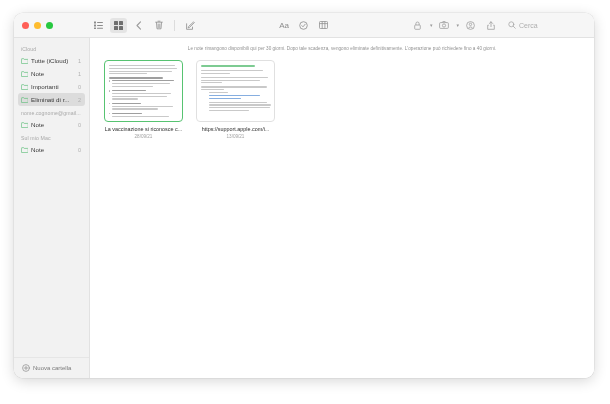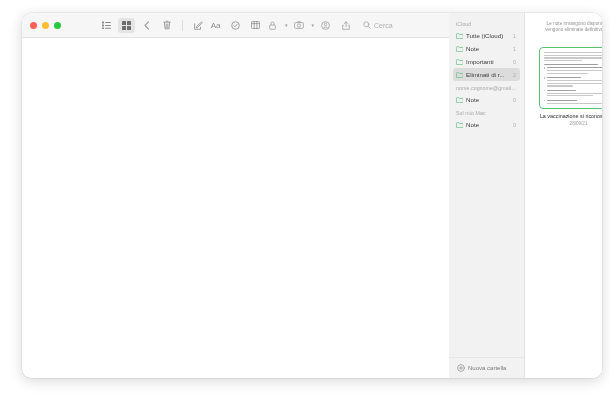--- a/index.html
+++ b/index.html
@@ -4,28 +4,28 @@
 <style>
   html, body {
     margin: 0; padding: 0;
     width: 610px; height: 404px;
     background: #ffffff;
     font-family: "Liberation Sans", sans-serif;
     overflow: hidden;
   }
   #window {
     position: absolute;
-    left: 22px; top: 13px;
+    left: 14px; top: 13px;
     width: 580px; height: 365px;
     background: #ffffff;
     border-radius: 9px;
     box-shadow: 0 3px 14px rgba(0,0,0,0.16), 0 0 0 0.5px rgba(0,0,0,0.09);
     overflow: hidden;
     display: flex;
-    flex-direction: row;
+    flex-direction: column;
   }
   
   #titlebar {
     height: 24px;
     display: flex;
     align-items: center;
     background: #f6f6f6;
     border-bottom: 0.5px solid #e2e2e2;
     flex: 0 0 auto;
   }

